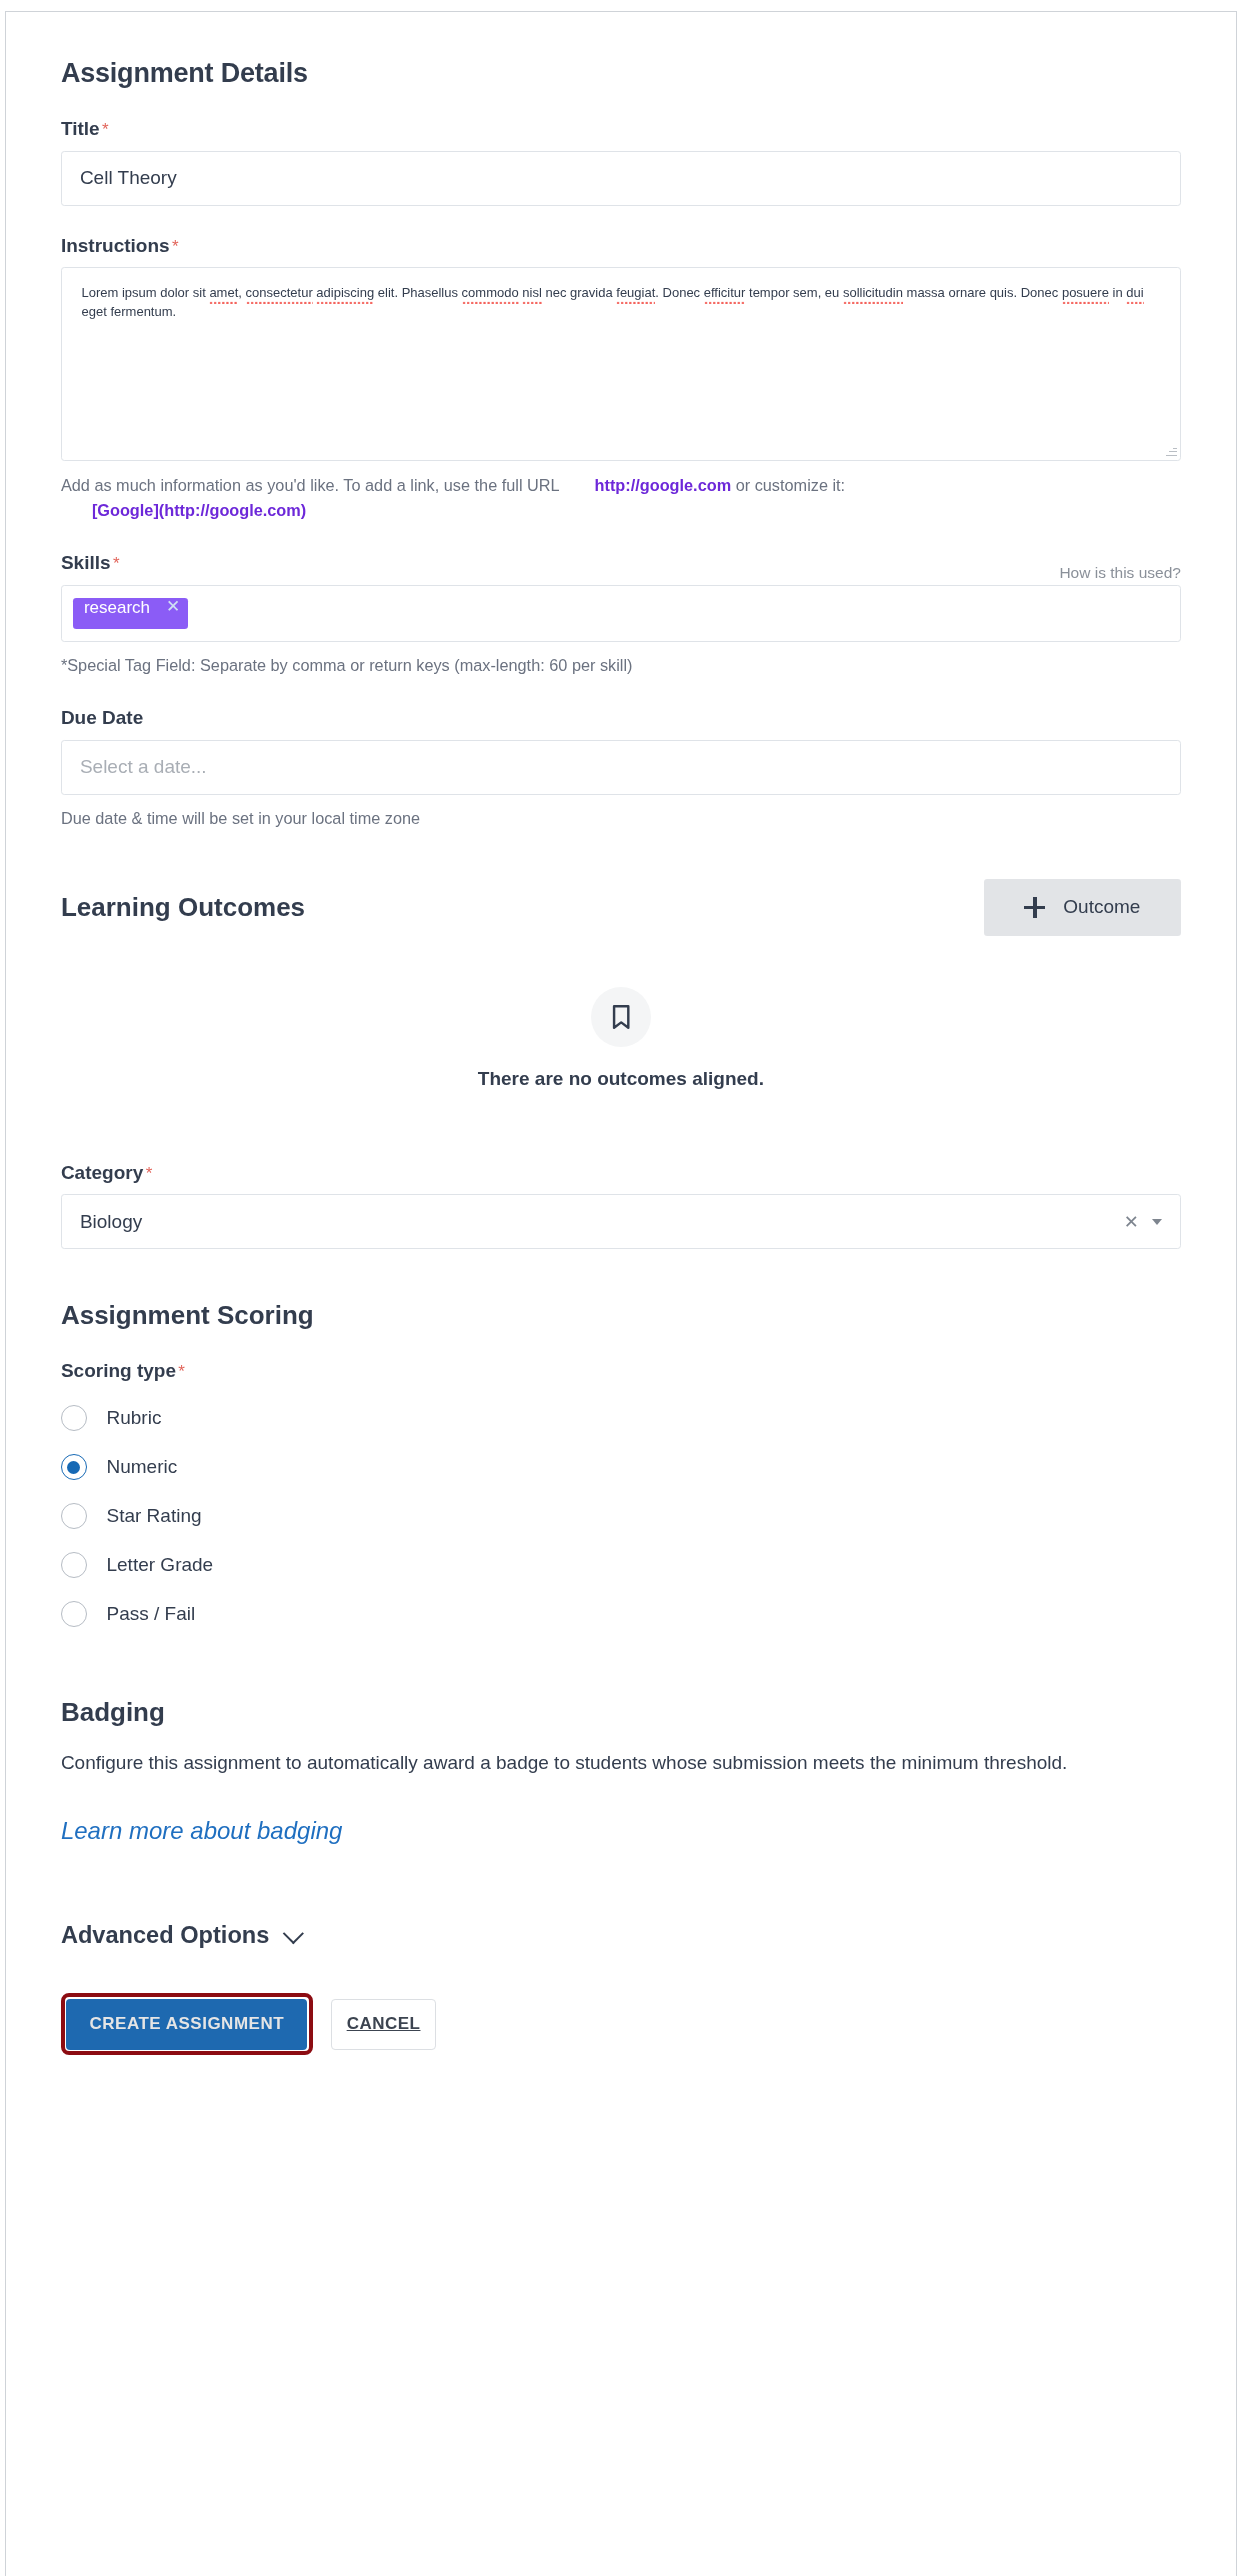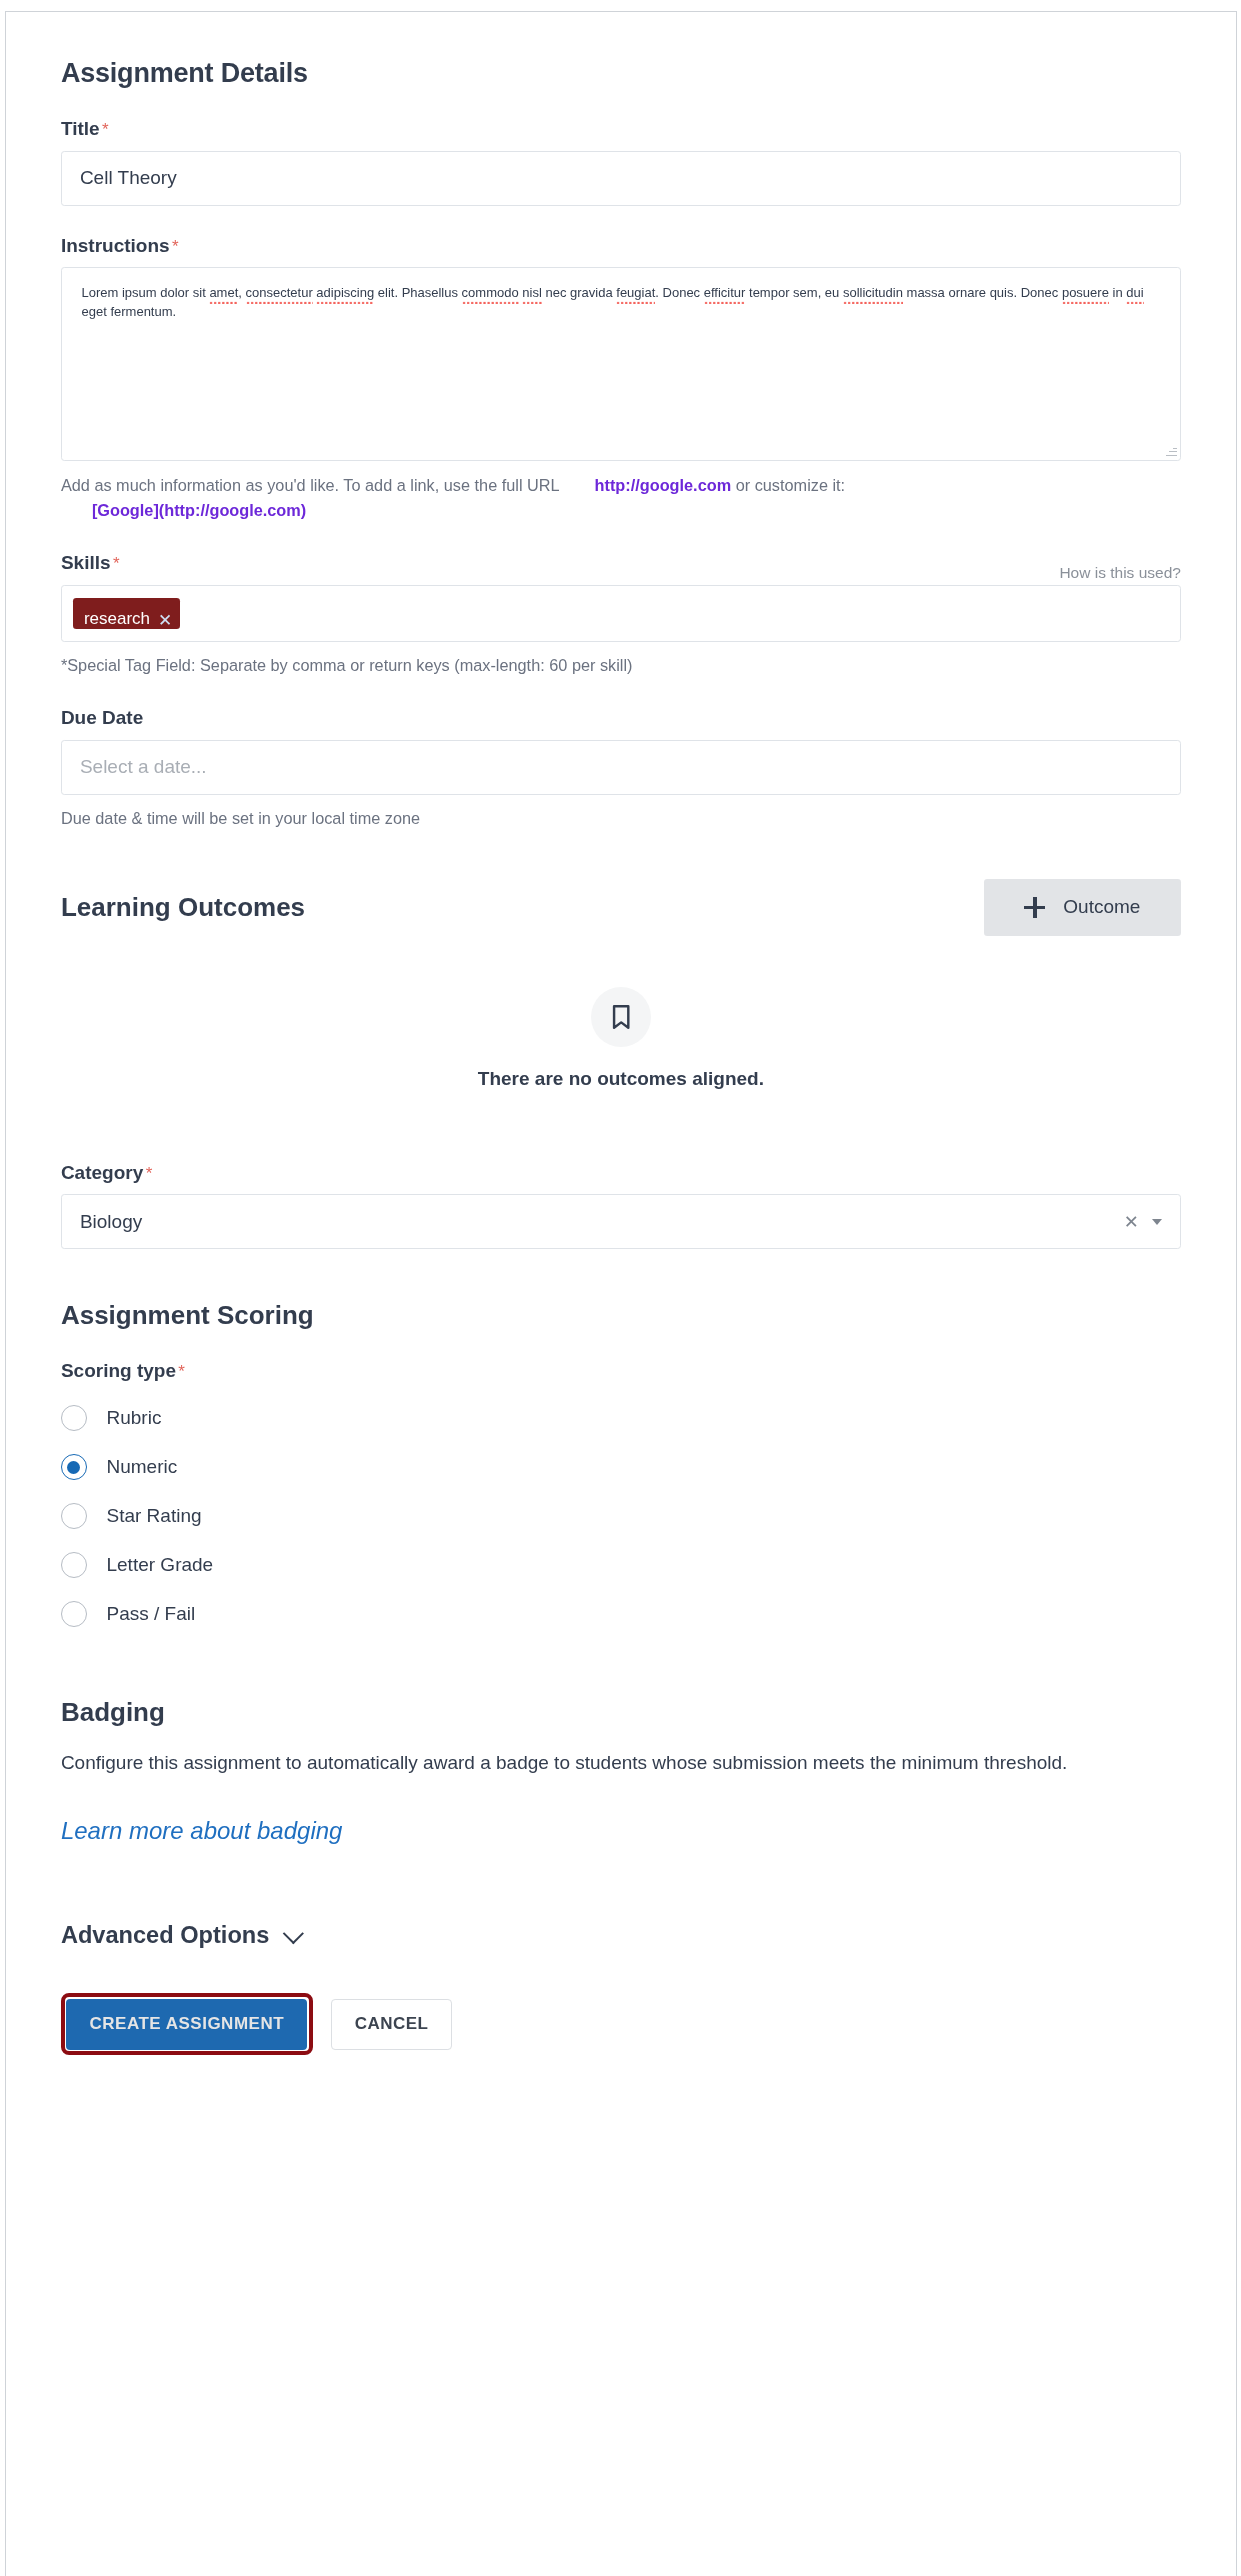--- a/index.html
+++ b/index.html
@@ -121,27 +121,28 @@
     min-height: 57px;
     border: 0.8px solid #dfe3e8;
     border-radius: 3.3px;
     background: #fff;
     display: flex;
     align-items: center;
     padding: 0 11.4px;
   }
   .tag {
     display: inline-flex;
-    align-items: flex-end;
-    background: #7f1d1d;
+    align-items: flex-start;
+    background: #8b5cf6;
     color: #ffffff;
     border-radius: 3.3px;
     height: 31px;
     padding: 0 8.1px 0 10.6px;
     font-size: 17px;
+    gap: 8px;
   }
   .tag .x {
     margin-left: 8.1px;
     color: #cfe0f3;
     font-size: 17px;
     line-height: 1;
   }
 
   
   .lo-head {
@@ -292,26 +293,27 @@
     letter-spacing: 0.5px;
     cursor: pointer;
     font-family: inherit;
   }
   .btn-secondary {
     background: #fff;
     color: #3c4450;
     border: 0.8px solid #dcdfe3;
     border-radius: 4.1px;
     height: 51px;
-    padding: 0 23px;
+    padding: 0 15px;
     font-size: 17px;
     font-weight: bold;
     letter-spacing: 0.5px;
     cursor: pointer;
     font-family: inherit;
+    text-decoration: underline;
   }
 </style>
 </head>
 <body>
 
 <div class="page-frame">
   <div class="content">
 
     <h1 class="section-title">Assignment Details</h1>
 

